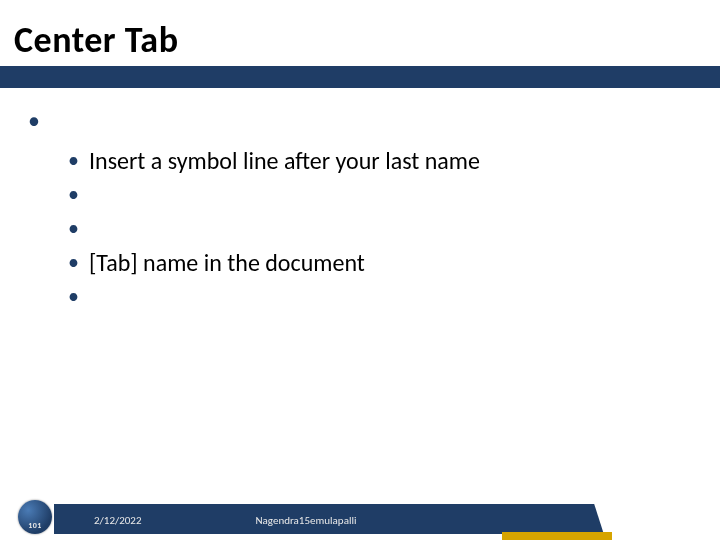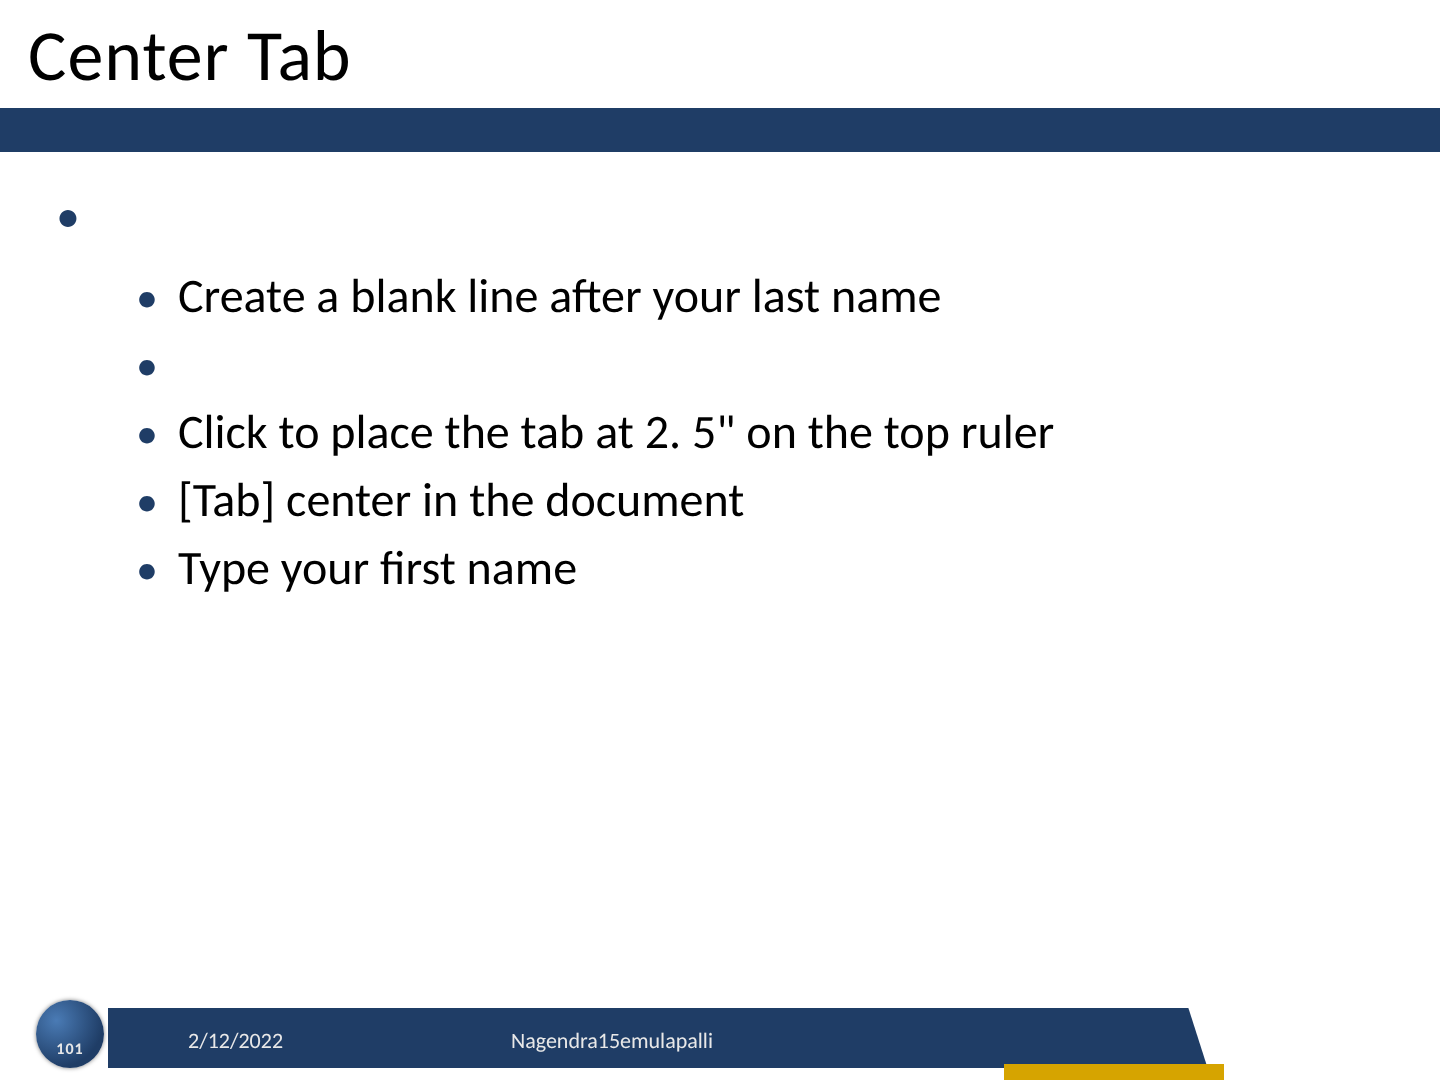--- a/index.html
+++ b/index.html
@@ -1,20 +1,20 @@
 <!DOCTYPE html>
 <html><head>
 <meta charset="utf-8">
 <style>
   * { margin: 0; padding: 0; box-sizing: border-box; }
   html, body { width: 720px; height: 540px; font-family: Calibri, "Segoe UI", Arial, sans-serif; background: #fff; color: #000; }
   .slide { width: 720px; height: 540px; position: relative; overflow: hidden; }
 
   .title-area { padding: 6px 14px 0 14px; }
-  .title { font-size: 36px; font-weight: 400; letter-spacing: 0.5px; }
+  .title { font-size: 36px; font-weight: 700; letter-spacing: 0.5px; margin-top: 12px; }
   .title-underline { width: 100%; height: 22px; background: #1f3d66; margin-top: 4px; }
 
   .content { padding: 18px 18px 0 28px; }
   .l1 { list-style: none; }
   .l1-item { display: flex; align-items: flex-start; margin-bottom: 8px; }
   .l1-bul { color: #1f3d66; font-size: 24px; line-height: 30px; margin-right: 10px; }
   .l1-text { font-size: 26px; line-height: 30px; }
 
   .l2 { list-style: none; margin: 10px 0 0 40px; }
   .l2-item { display: flex; align-items: flex-start; margin-bottom: 4px; }
@@ -52,36 +52,34 @@
 
   <div class="content">
     <ul class="l1">
       <li class="l1-item">
         <span class="l1-bul">•</span>
       </li>
     </ul>
     <ul class="l2">
       <li class="l2-item">
         <span class="l2-bul">•</span>
-        <span class="l2-text">Create a blank line after your last name</span>
+        <span class="l2-text">Insert a symbol line after your last name</span>
       </li>
       <li class="l2-item">
         <span class="l2-bul">•</span>
       </li>
       <li class="l2-item">
         <span class="l2-bul">•</span>
-        <span class="l2-text">Click to place the tab at 2. 5" on the top ruler</span>
       </li>
       <li class="l2-item">
         <span class="l2-bul">•</span>
-        <span class="l2-text">[Tab] center in the document</span>
+        <span class="l2-text">[Tab] name in the document</span>
       </li>
       <li class="l2-item">
         <span class="l2-bul">•</span>
-        <span class="l2-text">Type your first name</span>
       </li>
     </ul>
   </div>
 
   <div class="footer">
     <div class="footer-bar"></div>
     <div class="footer-accent"></div>
     <div class="logo"></div>
     <div class="footer-date">2/12/2022</div>
     <div class="footer-author">Nagendra15emulapalli</div>

